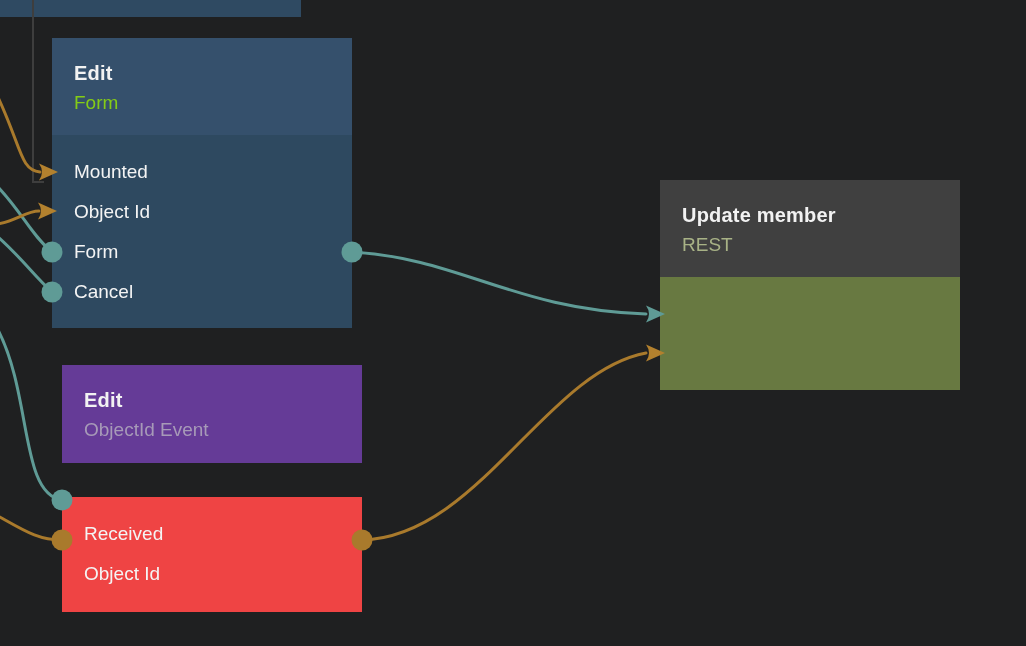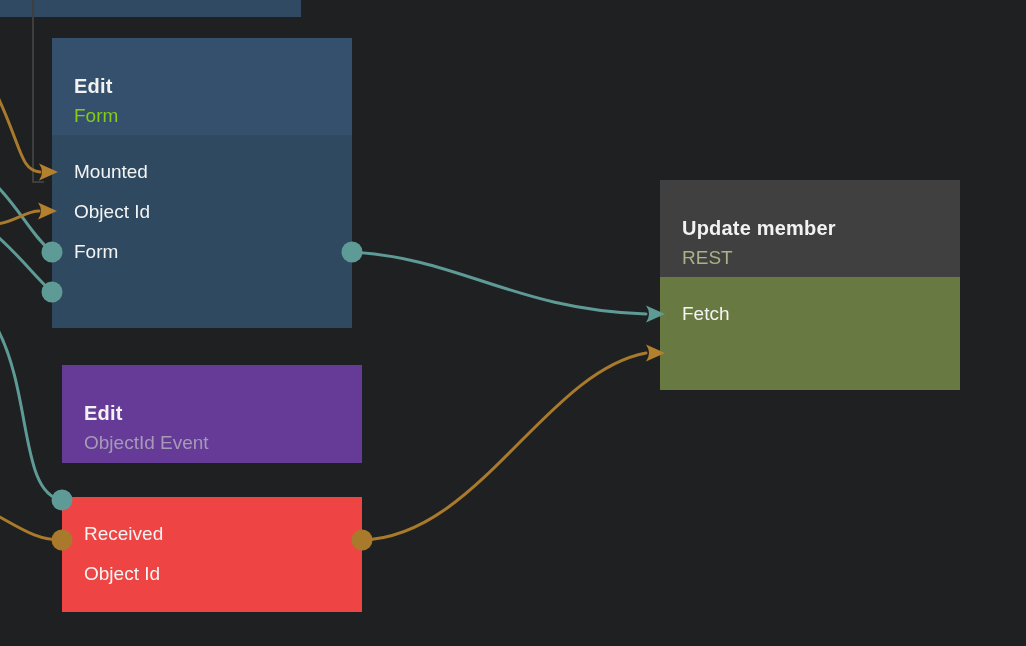--- a/index.html
+++ b/index.html
@@ -8,21 +8,21 @@
     width:1026px;height:646px;
     background:#1f2021;
     overflow:hidden;
     font-family:"Liberation Sans","DejaVu Sans",sans-serif;
   }
   .node{
     position:absolute;
     width:300px;
   }
   .node-header{
-    padding:37px 0 0 22px;
+    padding:24px 0 0 22px;
     box-sizing:border-box;
   }
   .node-title{
     font-size:20px;
     font-weight:600;
     color:#f2f2f2;
     letter-spacing:.2px;
   }
   .node-subtitle{
     font-size:19px;
@@ -73,41 +73,41 @@
 
   <div class="node" id="node-form">
     <div class="node-header">
       <div class="node-title">Edit</div>
       <div class="node-subtitle">Form</div>
     </div>
     <div class="node-body">
       <div class="port-row">Mounted</div>
       <div class="port-row">Object Id</div>
       <div class="port-row">Form</div>
+      <div class="port-row">Cancel</div>
     </div>
   </div>
 
   <div class="node" id="node-receive">
     <div class="node-header">
       <div class="node-title">Edit</div>
       <div class="node-subtitle">ObjectId Event</div>
     </div>
     <div class="node-body">
       <div class="port-row">Received</div>
       <div class="port-row">Object Id</div>
     </div>
   </div>
 
   <div class="node" id="node-update">
     <div class="node-header">
       <div class="node-title">Update member</div>
       <div class="node-subtitle">REST</div>
     </div>
     <div class="node-body">
-      <div class="port-row">Fetch</div>
     </div>
   </div>
 
   <svg id="wire-layer" width="1026" height="646" viewBox="0 0 1026 646" xmlns="http://www.w3.org/2000/svg">
 
     <path d="M 33 0 L 33 182 L 44 182" fill="none" stroke="#3e3e3e" stroke-width="2"></path>
 
     <path d="M -3 95 C 22 148, 20 170, 40 172" fill="none" stroke="#a97a2c" stroke-width="3" stroke-linecap="round"></path>
     <path d="M -3 186 C 22 212, 32 236, 52 252" fill="none" stroke="#5f9b96" stroke-width="3" stroke-linecap="round"></path>
     <path d="M -3 224 C 16 221, 26 211, 39 211" fill="none" stroke="#a97a2c" stroke-width="3" stroke-linecap="round"></path>

